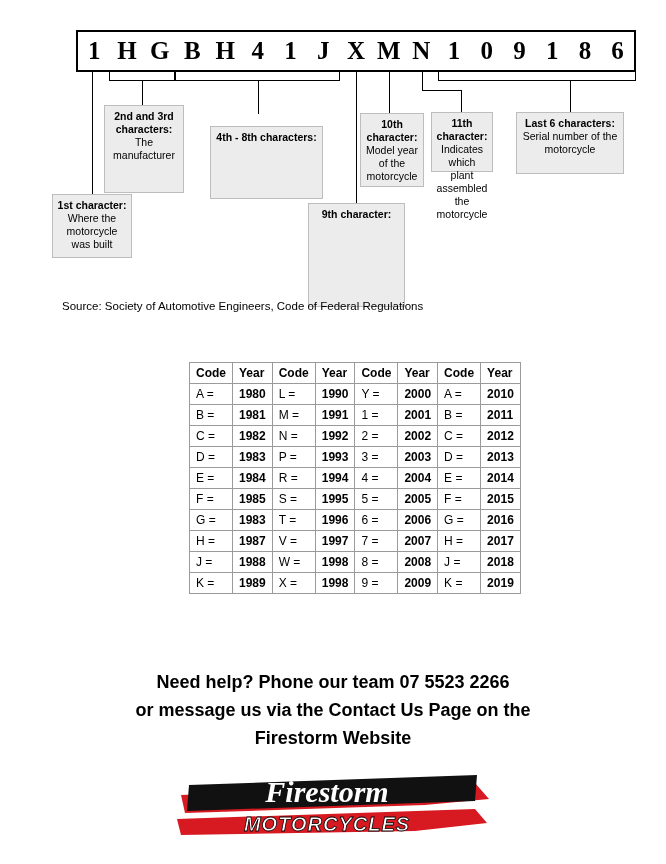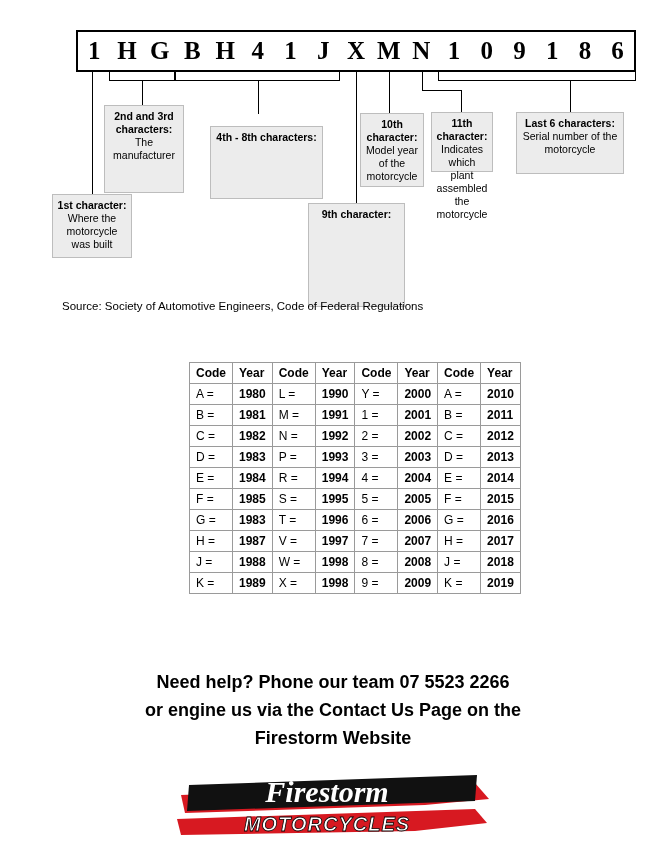--- a/index.html
+++ b/index.html
@@ -319,21 +319,21 @@
       <td class="code">9 =</td>
       <td class="year">2009</td>
       <td class="code">K =</td>
       <td class="year">2019</td>
     </tr>
   </tbody>
 </table>
 
 <div id="help-text">
   <div>Need help?  Phone our team 07 5523 2266</div>
-  <div>or engine us via the Contact Us Page on the</div>
+  <div>or message us via the Contact Us Page on the</div>
   <div>Firestorm Website</div>
 </div>
 
 <div id="logo">
   <svg width="320" height="85" viewBox="0 0 320 85" xmlns="http://www.w3.org/2000/svg">
 
     <path d="M6 30 L300 18 L314 34 L250 40 L10 48 Z" fill="#d71921"></path>
     <path d="M2 54 L300 44 L312 58 L240 66 L6 70 Z" fill="#d71921"></path>
 
     <path d="M14 20 L302 10 L300 36 L12 46 Z" fill="#111111"></path>

